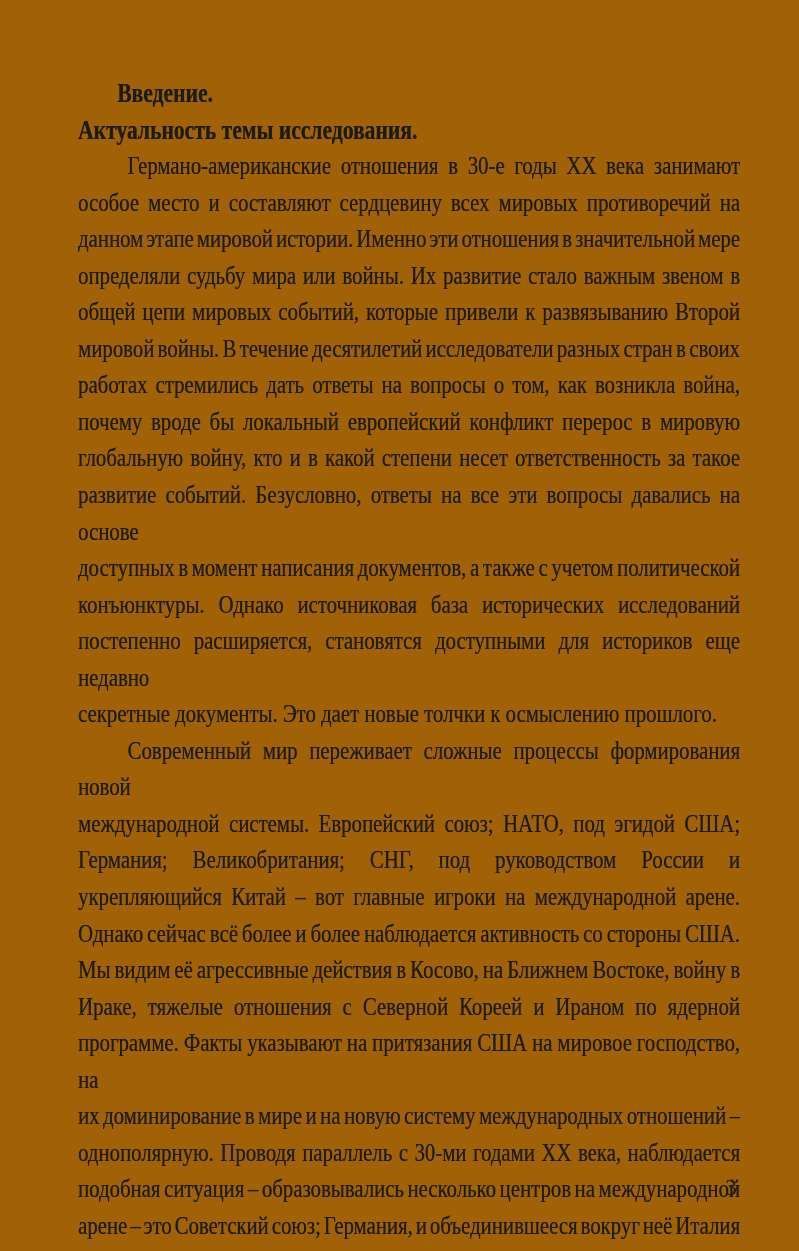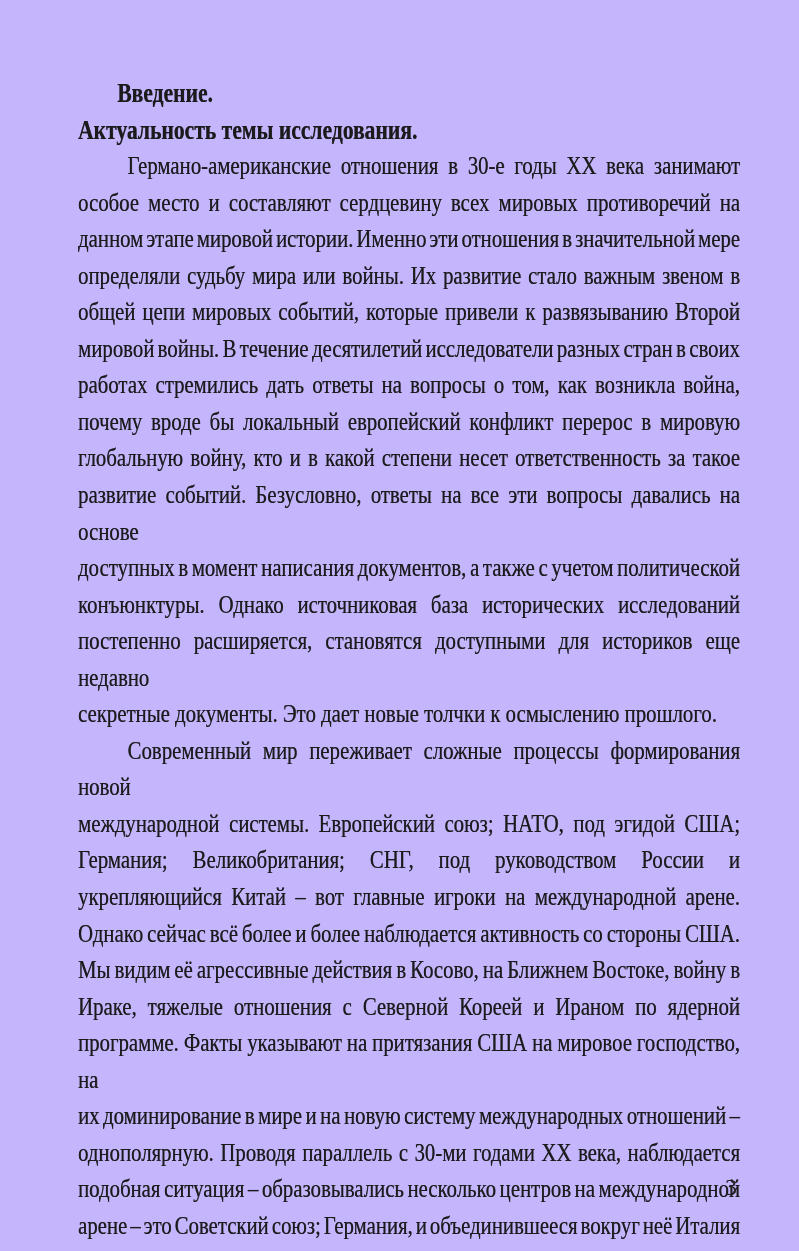--- a/index.html
+++ b/index.html
@@ -4,21 +4,21 @@
 <style>
   html, body { margin: 0; padding: 0; }
   body {
     width: 799px; height: 1251px;
     background: #ffffff;
     font-family: "Liberation Serif", "DejaVu Serif", serif;
   }
   .page {
     position: relative;
     width: 799px; height: 1251px;
-    background: #c4b5fd;
+    background: #a16207;
     color: #1b1b1b;
     overflow: hidden;
   }
   
   .textblock {
     position: absolute;
     left: 78px; top: 75px;
     width: 828px;
     transform: scaleX(0.7995);
     transform-origin: 0 0;

